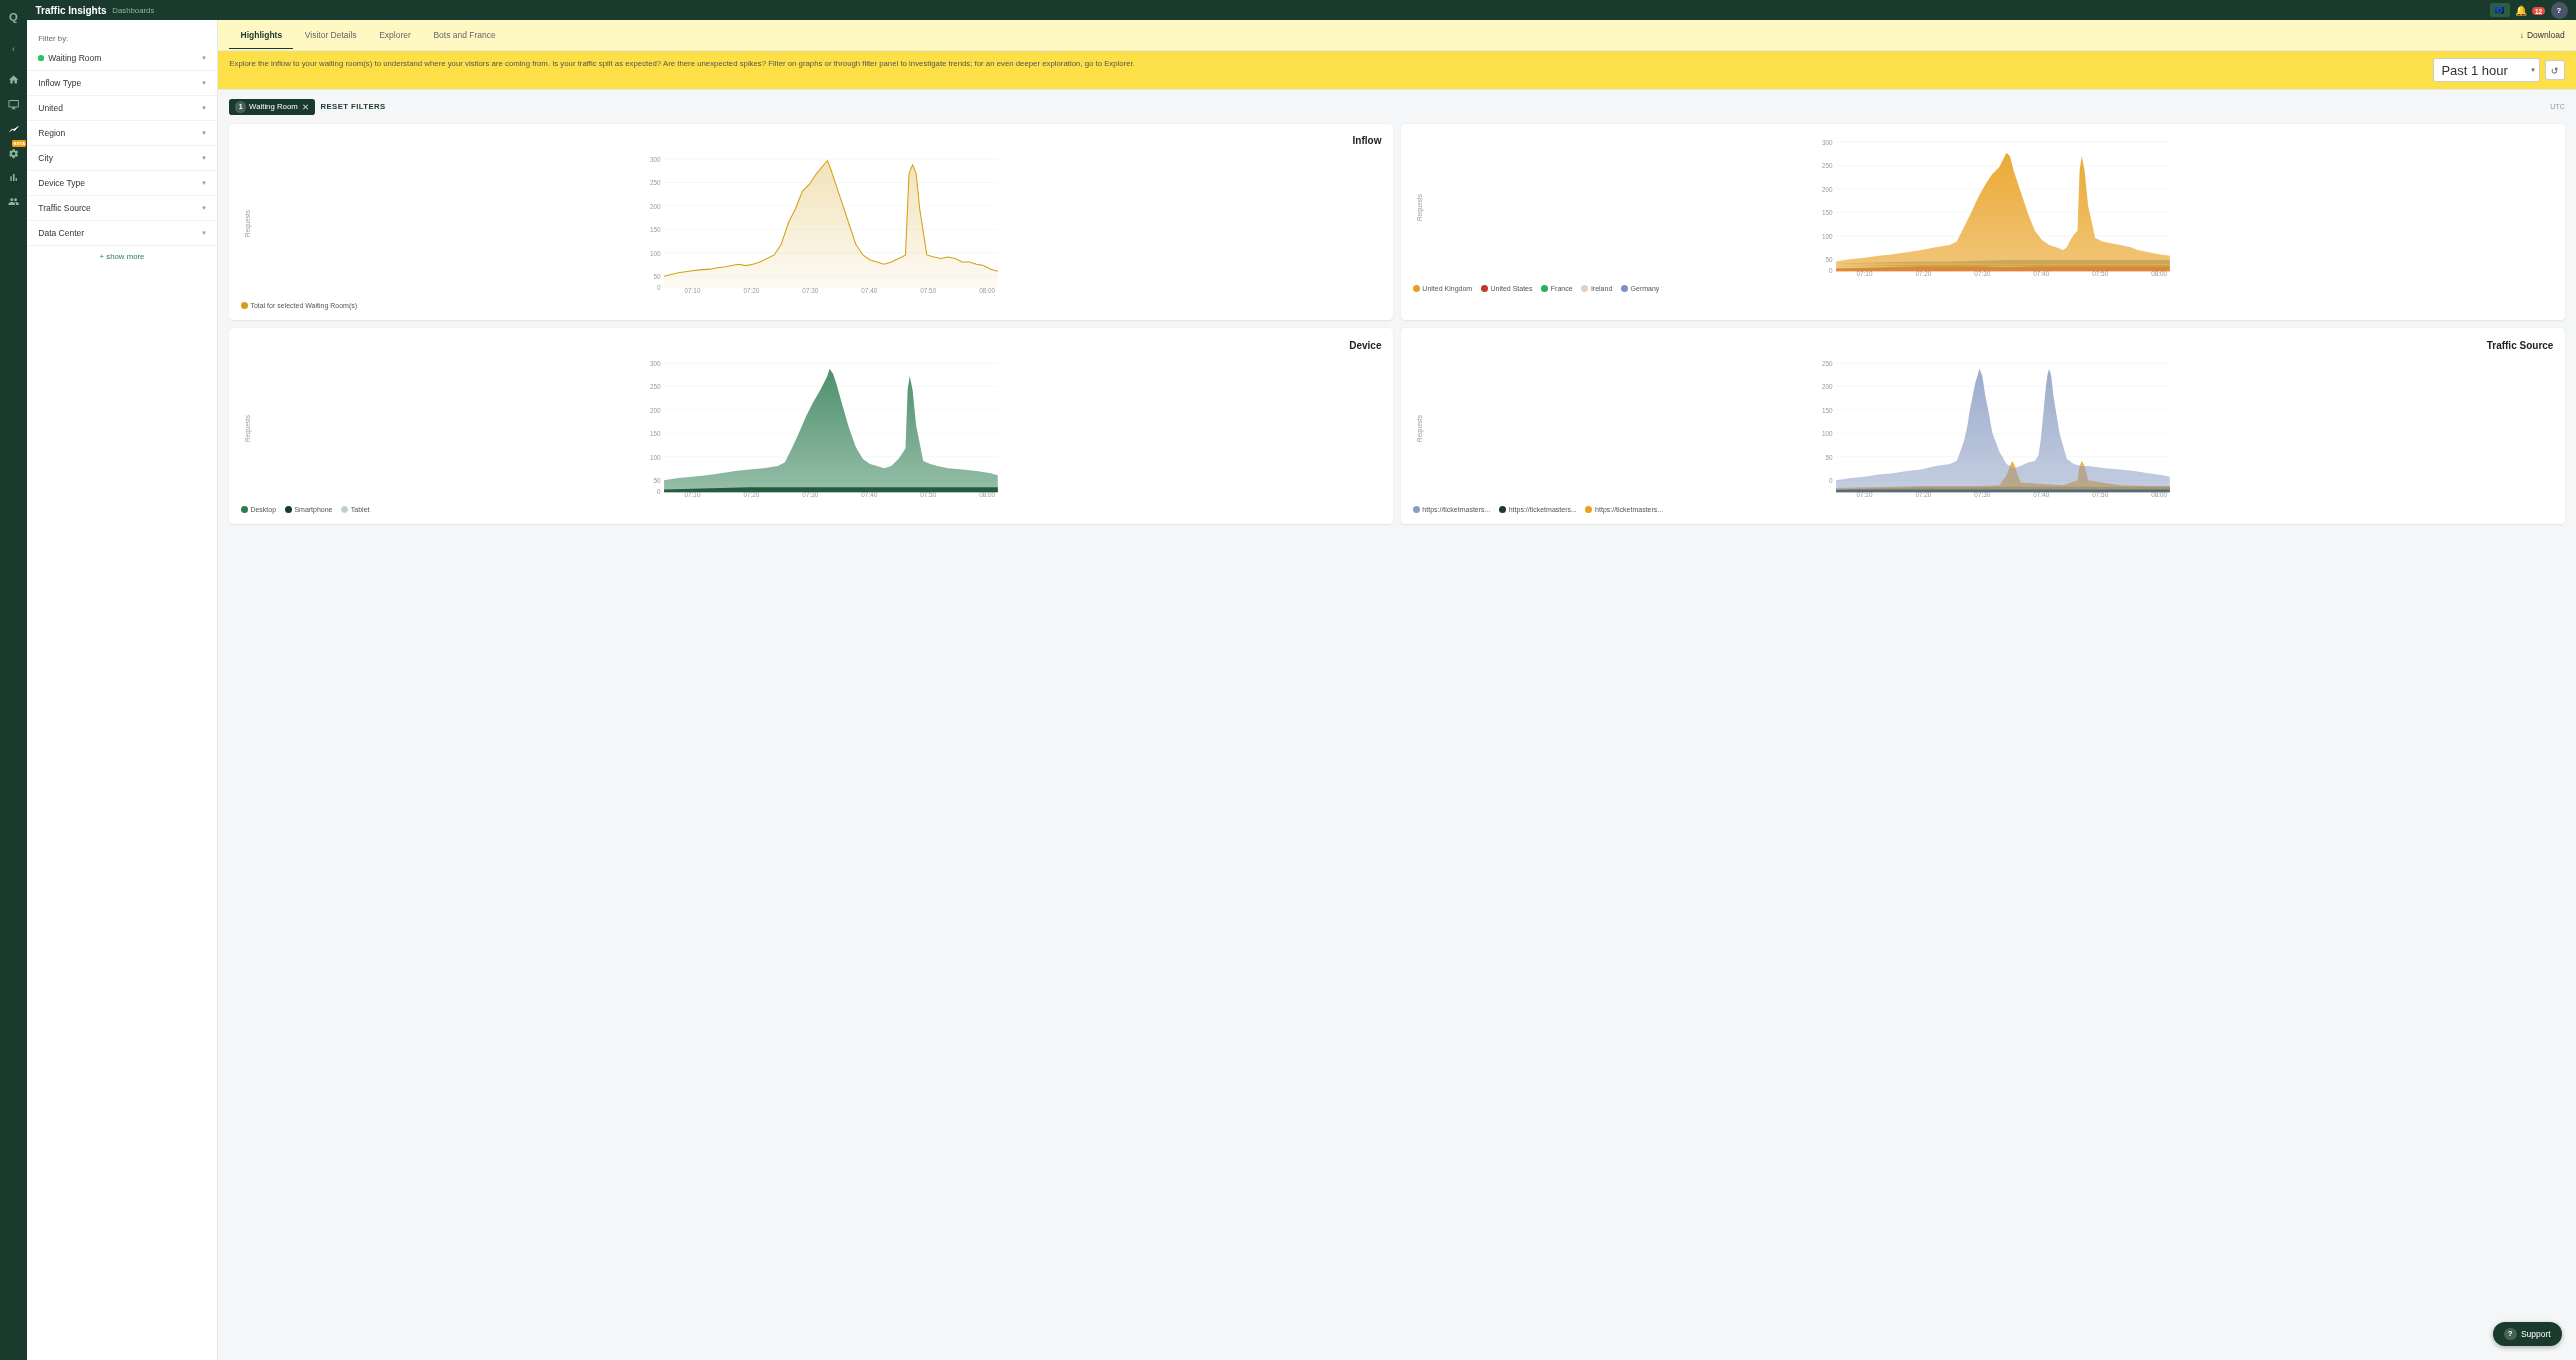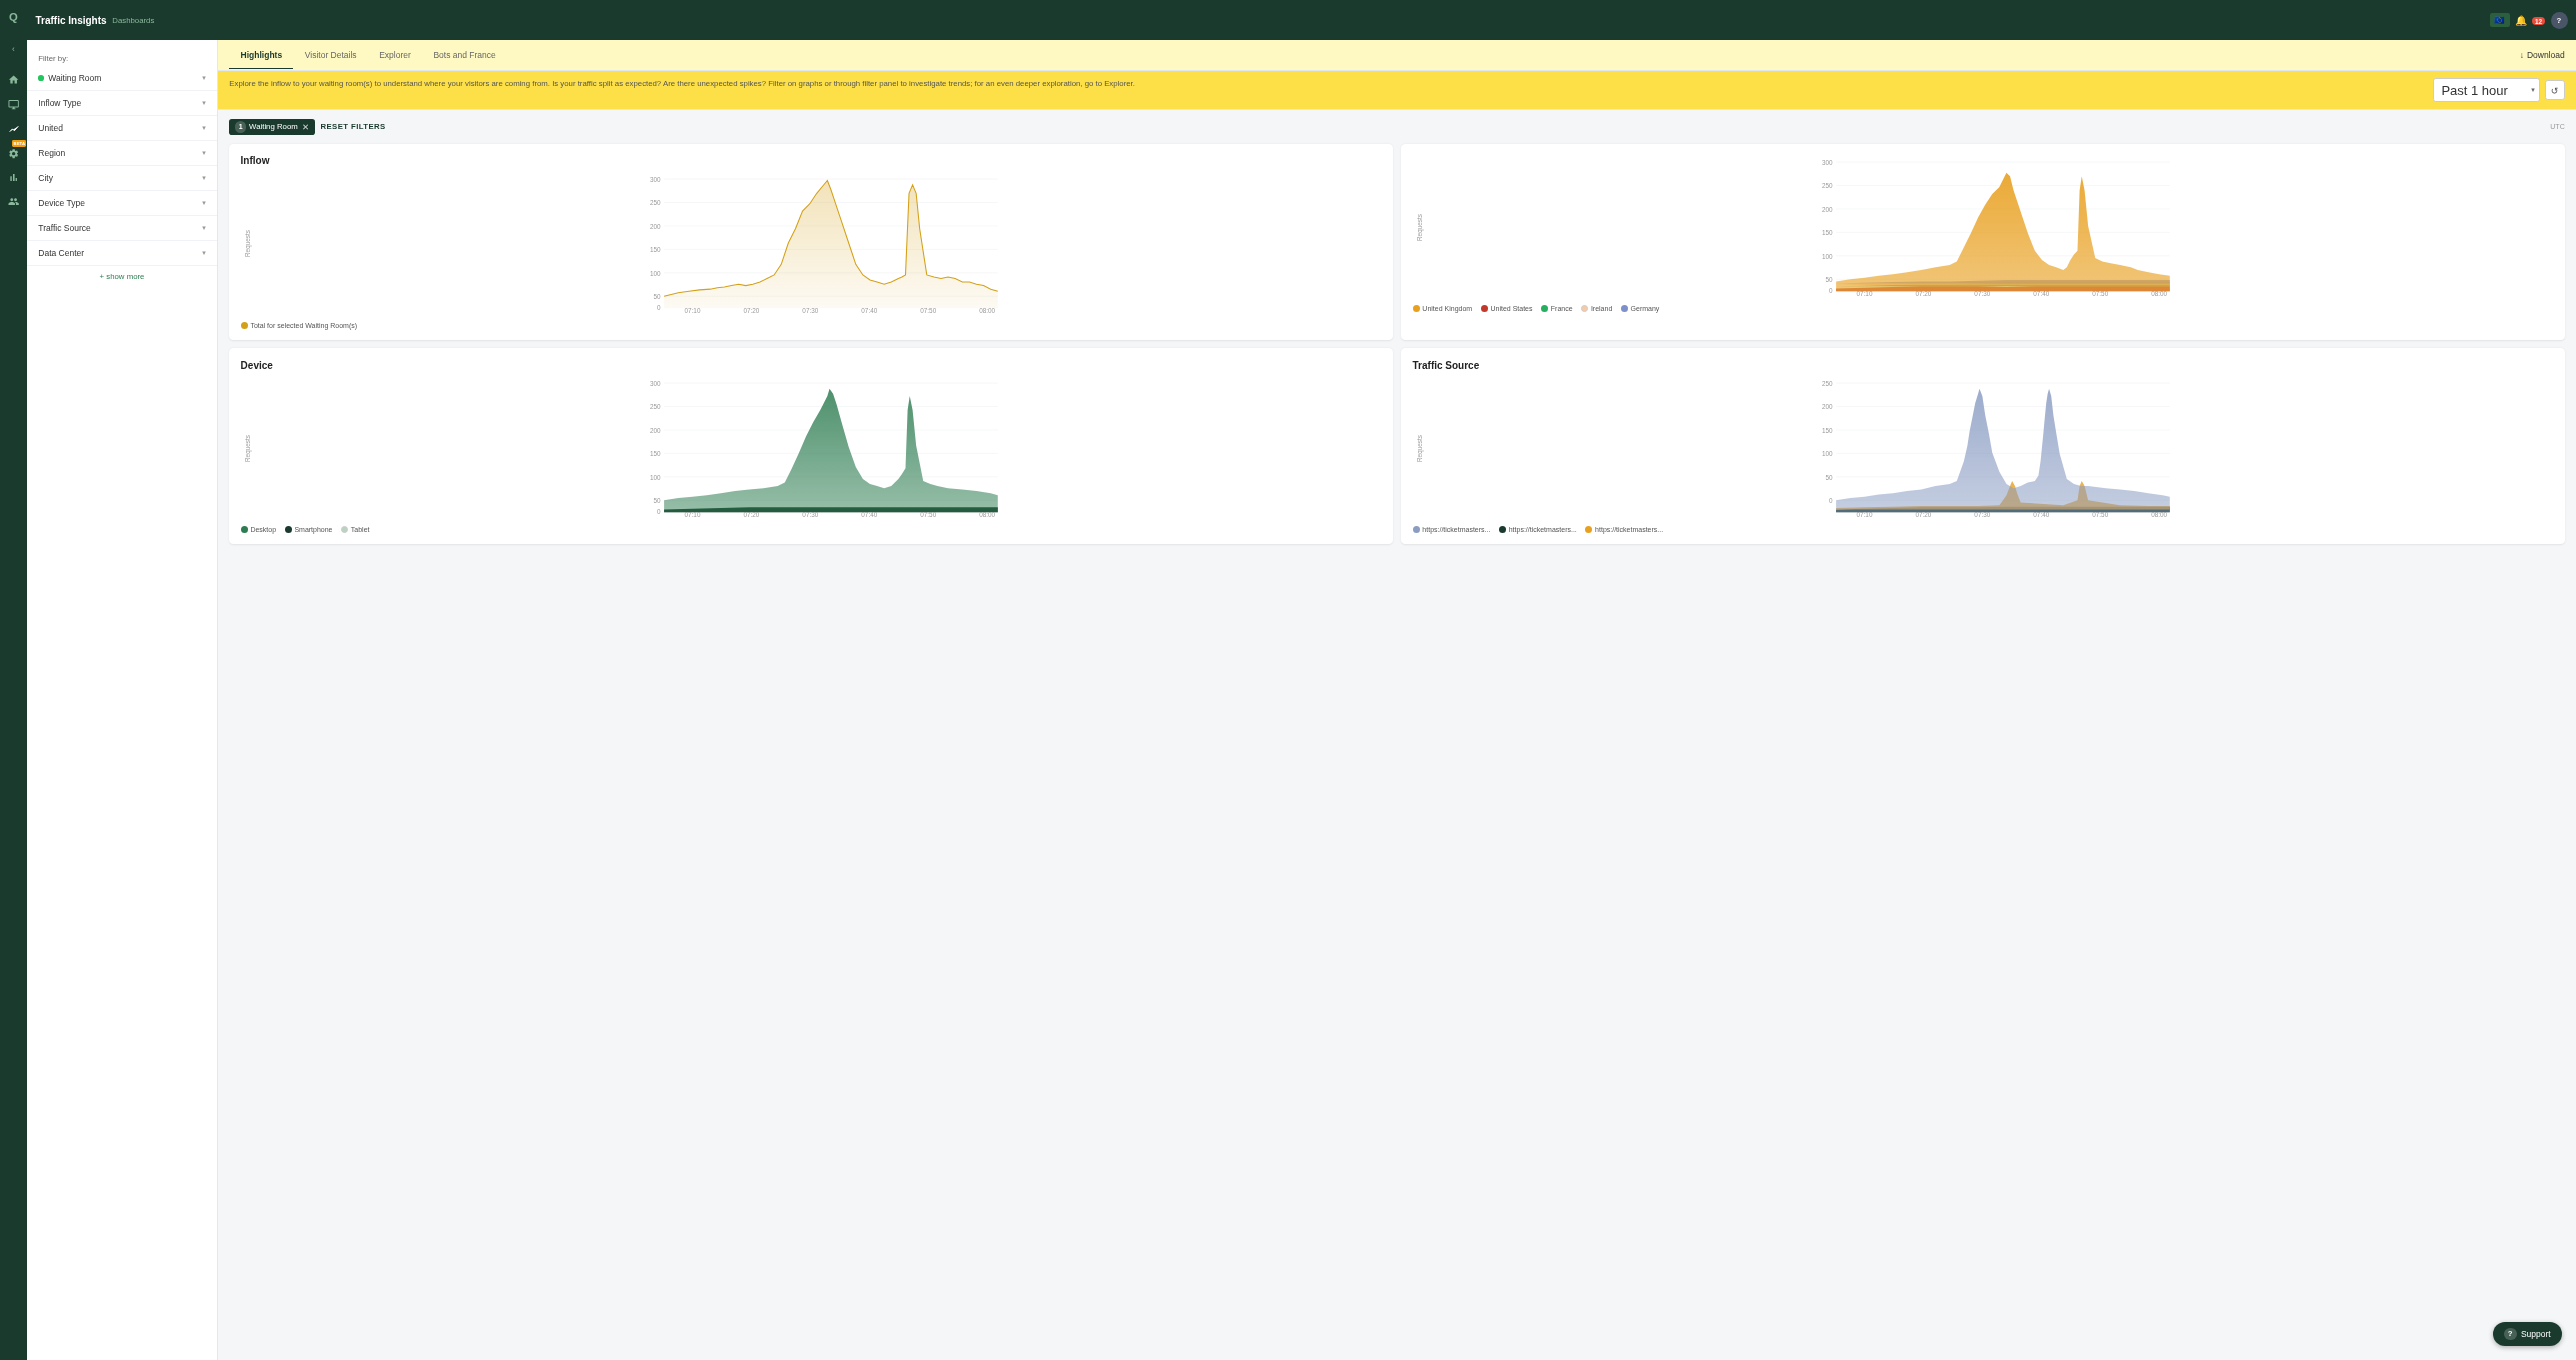--- a/index.html
+++ b/index.html
@@ -11,21 +11,21 @@
     
     .icon-bar { width: 27px; background: #1a3a2e; display: flex; flex-direction: column; align-items: center; padding-top: 5.7px; gap: 1.4px; flex-shrink: 0; }
     .icon-bar-item { width: 23px; height: 23px; display: flex; align-items: center; justify-content: center; color: #8ab89a; cursor: pointer; border-radius: 2.8px; font-size: 10px; position: relative; }
     .icon-bar-item.active { color: #fff; }
     .icon-bar-item .beta-badge { position: absolute; top: -1.4px; right: -1.4px; background: #f59e0b; color: #fff; font-size: 4.3px; font-weight: bold; padding: 0.7px 1.4px; border-radius: 1.4px; }
 
     
     .main-area { flex: 1; display: flex; flex-direction: column; overflow: hidden; }
 
     
-    .top-header { background: #1a3a2e; height: 40px; display: flex; align-items: center; padding: 0 8.5px; gap: 5.7px; flex-shrink: 0; }
+    .top-header { background: #1a3a2e; height: 20px; display: flex; align-items: center; padding: 0 8.5px; gap: 5.7px; flex-shrink: 0; }
     .header-title { color: #fff; font-size: 10px; font-weight: 600; }
     .header-subtitle { color: #8ab89a; font-size: 7.8px; }
     .header-spacer { flex: 1; }
     .header-flag { background: #2c5f3e; border-radius: 2.1px; width: 20px; height: 14px; display: flex; align-items: center; justify-content: center; font-size: 8.5px; }
     .header-bell { color: #8ab89a; font-size: 10px; position: relative; cursor: pointer; }
     .notif-badge { background: #e74c3c; color: #fff; font-size: 6.4px; font-weight: bold; padding: 0.7px 2.8px; border-radius: 5.7px; margin-left: 1.4px; }
     .header-help { width: 17px; height: 17px; border-radius: 50%; background: #4a5568; display: flex; align-items: center; justify-content: center; color: #fff; font-size: 7.8px; font-weight: bold; cursor: pointer; }
 
     
     .content-area { flex: 1; display: flex; overflow: hidden; background: #fff; }
@@ -60,21 +60,21 @@
     .filter-row { display: flex; align-items: center; gap: 5.7px; margin-bottom: 8.5px; }
     .filter-chip { display: flex; align-items: center; gap: 2.8px; background: #1a3a2e; color: #fff; font-size: 7.8px; padding: 2.8px 5.7px; border-radius: 2.8px; }
     .chip-num { background: rgba(255,255,255,0.2); width: 11.3px; height: 11.3px; border-radius: 50%; display: flex; align-items: center; justify-content: center; font-size: 7px; font-weight: bold; }
     .chip-close { cursor: pointer; font-size: 8.5px; margin-left: 1.4px; opacity: 0.8; }
     .reset-filters { font-size: 7.8px; color: #1a3a2e; font-weight: 600; cursor: pointer; letter-spacing: 0.4px; }
     .utc-label { font-size: 7px; color: #999; margin-left: auto; }
 
     
     .charts-grid { display: grid; grid-template-columns: 1fr 1fr; gap: 8.5px; }
     .chart-card { background: #fff; border-radius: 4.3px; padding: 11.3px; box-shadow: 0 0.7px 2.1px rgba(0,0,0,0.08); }
-    .chart-title { font-size: 10px; font-weight: 600; color: #222; margin-bottom: 5.7px; }
+    .chart-title { font-size: 10px; font-weight: 600; color: #222; margin-bottom: 5.7px; text-align: right; }
     .chart-header { display: flex; align-items: center; justify-content: space-between; margin-bottom: 5.7px; }
     .chart-type-select-wrap { display: flex; flex-direction: column; gap: 1.4px; }
     .chart-type-label { font-size: 7px; color: #999; }
     .chart-type-select { border: 0.7px solid #ccc; border-radius: 2.8px; padding: 2.1px 14px 2.1px 5.7px; font-size: 7.8px; color: #333; background: #fff; appearance: none; cursor: pointer; }
     .chart-legend { display: flex; flex-wrap: wrap; gap: 8.5px; margin-top: 5.7px; }
     .legend-item { display: flex; align-items: center; gap: 2.8px; font-size: 7px; color: #555; }
     .legend-dot { width: 7px; height: 7px; border-radius: 50%; flex-shrink: 0; }
   </style>
 </head>
 <body>

